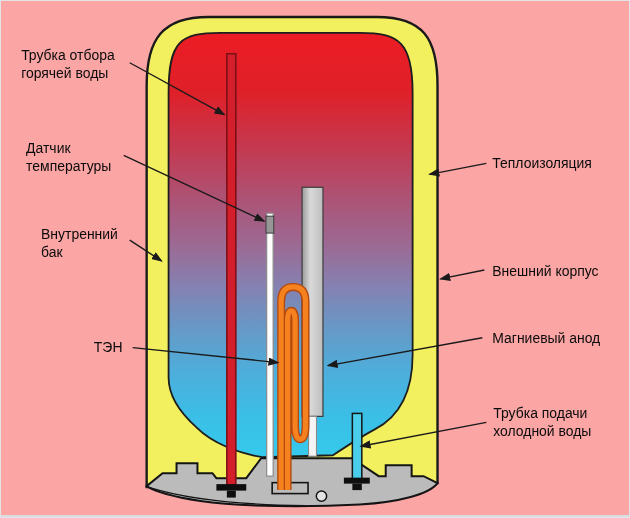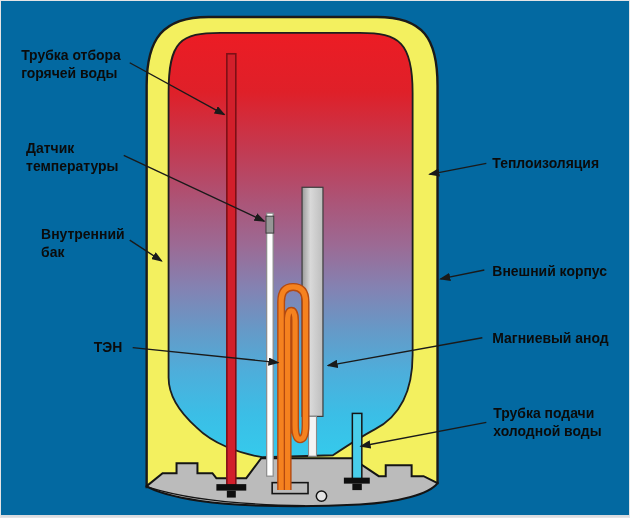--- a/index.html
+++ b/index.html
@@ -1,19 +1,19 @@
 <!DOCTYPE html>
 <html><head>
 <meta charset="utf-8">
 <style>
   html,body{margin:0;padding:0;background:#FDFDFD;}
   #stage{
-    position:relative;width:628px;height:516px;background:#0369a1;
+    position:relative;width:628px;height:516px;background:#fca5a5;
     border:1px solid #E4E4E6;box-shadow:inset 0 -2px 0 #DADCE0;
-    font-family:"Liberation Sans", sans-serif;overflow:hidden;font-weight:bold;
+    font-family:"Liberation Sans", sans-serif;overflow:hidden;
   }
   svg{display:block;}
   text{
     font-family:"Liberation Sans", sans-serif;
     font-size:14px;fill:#0B0B0B;
   }
 </style>
 </head>
 <body>
 

